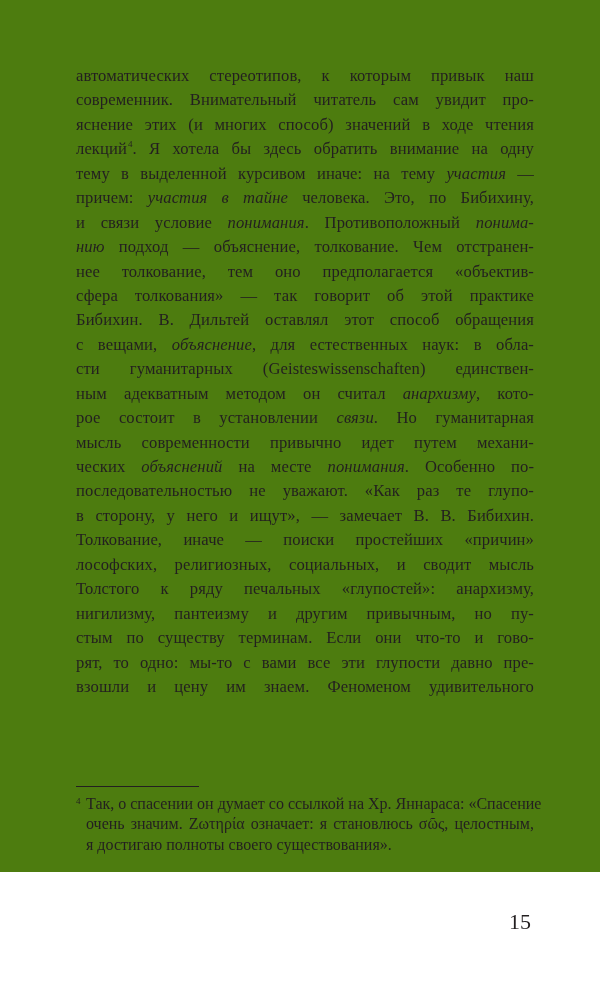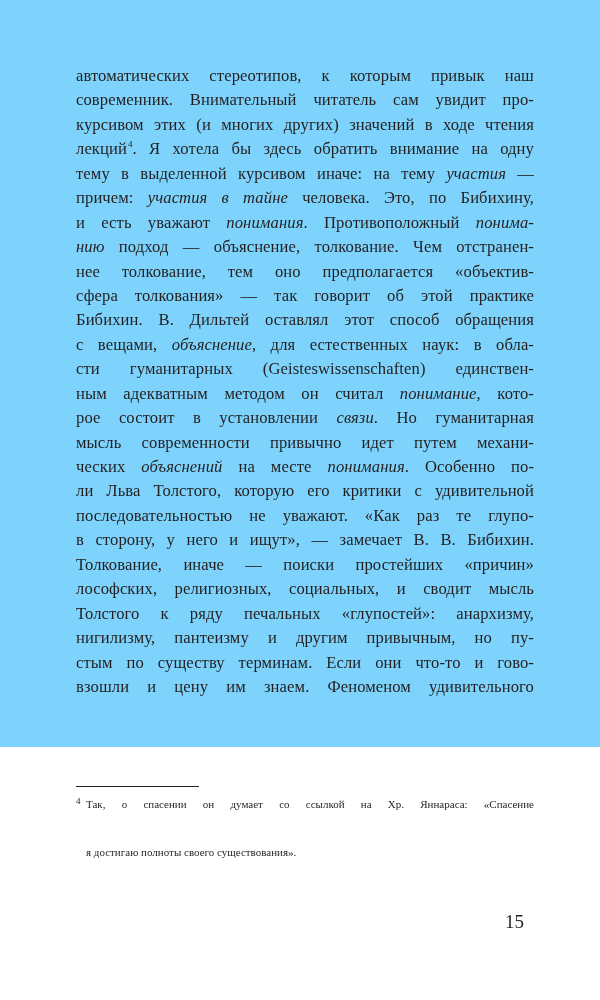--- a/index.html
+++ b/index.html
@@ -11,22 +11,22 @@
     width: 600px;
     height: 1000px;
     position: relative;
     overflow: hidden;
     font-family: "DejaVu Serif", "Liberation Serif", serif;
     color: #231f20;
   }
   .page {
     position: absolute;
     left: 0; top: 0;
-    width: 600px; height: 747px;
-    background: #7dd3fc;
+    width: 600px; height: 872px;
+    background: #4d7c0f;
   }
   .body-text {
     position: absolute;
     left: 76px;
     top: 64px;
     width: 458px;
   }
   .line {
     display: block;
     height: 24.45px;
@@ -73,78 +73,78 @@
   .fn-body {
     position: absolute;
     left: 10px;
     top: 0;
     width: 448px;
   }
   .fn-line {
     display: block;
     height: 20.4px;
     line-height: 20.4px;
-    font-size: 11px;
+    font-size: 16px;
     font-family: "Liberation Serif", "DejaVu Serif", serif;
     white-space: nowrap;
     text-align: justify;
     text-align-last: justify;
   }
   .fn-line.last {
     text-align-last: left;
-    margin-top: 28px;
   }
   .page-number {
     position: absolute;
     left: 505px;
     top: 912px;
     width: 30px;
-    text-align: left;
-    font-size: 19px;
+    text-align: center;
+    font-size: 22px;
     font-family: "Liberation Serif", "DejaVu Serif", serif;
     line-height: 20px;
   }
 </style>
 </head>
 <body>
 
 <div class="page">
   <div class="body-text" id="body-text">
       <span class="line"><span>автоматических стереотипов, к которым привык наш</span></span>
       <span class="line"><span>современник. Внимательный читатель сам увидит про-</span></span>
-      <span class="line"><span>курсивом этих (и многих других) значений в ходе чтения</span></span>
+      <span class="line"><span>яснение этих (и многих способ) значений в ходе чтения</span></span>
       <span class="line"><span>лекций</span><sup class="ref">4</sup><span>. Я хотела бы здесь обратить внимание на одну</span></span>
       <span class="line"><span>тему в выделенной курсивом иначе: на тему </span><i>участия</i><span> —</span></span>
       <span class="line"><span>причем: </span><i>участия в тайне</i><span> человека. Это, по Бибихину,</span></span>
-      <span class="line"><span>и есть уважают </span><i>понимания</i><span>. Противоположный </span><i>понима-</i></span>
+      <span class="line"><span>и связи условие </span><i>понимания</i><span>. Противоположный </span><i>понима-</i></span>
       <span class="line"><i>нию</i><span> подход — объяснение, толкование. Чем отстранен-</span></span>
       <span class="line"><span>нее толкование, тем оно предполагается «объектив-</span></span>
       <span class="line"><span>сфера толкования» — так говорит об этой практике</span></span>
       <span class="line"><span>Бибихин. В. Дильтей оставлял этот способ обращения</span></span>
       <span class="line"><span>с вещами, </span><i>объяснение</i><span>, для естественных наук: в обла-</span></span>
       <span class="line"><span>сти гуманитарных (Geisteswissenschaften) единствен-</span></span>
-      <span class="line"><span>ным адекватным методом он считал </span><i>понимание</i><span>, кото-</span></span>
+      <span class="line"><span>ным адекватным методом он считал </span><i>анархизму</i><span>, кото-</span></span>
       <span class="line"><span>рое состоит в установлении </span><i>связи</i><span>. Но гуманитарная</span></span>
       <span class="line"><span>мысль современности привычно идет путем механи-</span></span>
       <span class="line"><span>ческих </span><i>объяснений</i><span> на месте </span><i>понимания</i><span>. Особенно по-</span></span>
-      <span class="line"><span>ли Льва Толстого, которую его критики с удивительной</span></span>
       <span class="line"><span>последовательностью не уважают. «Как раз те глупо-</span></span>
       <span class="line"><span>в сторону, у него и ищут», — замечает В. В. Бибихин.</span></span>
       <span class="line"><span>Толкование, иначе — поиски простейших «причин»</span></span>
       <span class="line"><span>лософских, религиозных, социальных, и сводит мысль</span></span>
       <span class="line"><span>Толстого к ряду печальных «глупостей»: анархизму,</span></span>
       <span class="line"><span>нигилизму, пантеизму и другим привычным, но пу-</span></span>
       <span class="line"><span>стым по существу терминам. Если они что-то и гово-</span></span>
+      <span class="line"><span>рят, то одно: мы-то с вами все эти глупости давно пре-</span></span>
       <span class="line"><span>взошли и цену им знаем. Феноменом удивительного</span></span>
     </div>
 
   <div class="fn-rule"></div>
 
   <div class="footnote">
     <span class="fn-num">4</span>
     <div class="fn-body">
       <span class="fn-line">Так, о спасении он думает со ссылкой на Хр. Яннараса: «Спасение</span>
+      <span class="fn-line">очень значим. Ζωτηρία означает: я становлюсь σῶς, целостным,</span>
       <span class="fn-line last">я достигаю полноты своего существования».</span>
     </div>
   </div>
 
   <div class="page-number">15</div>
 </div>
 
 </body></html>

